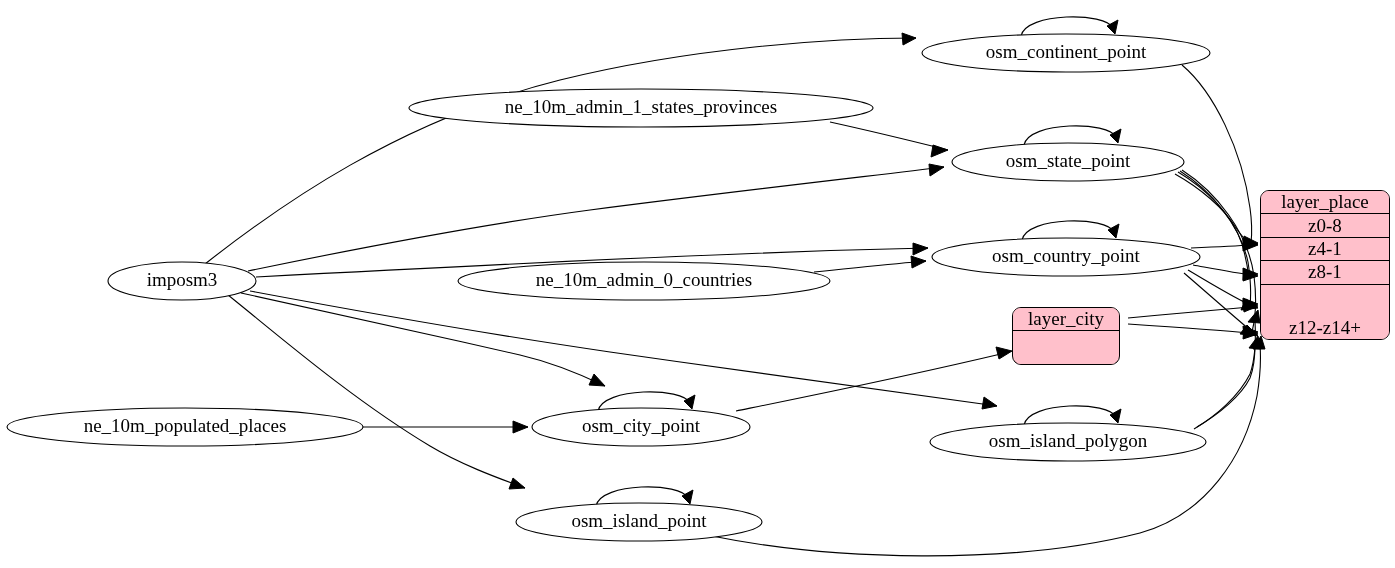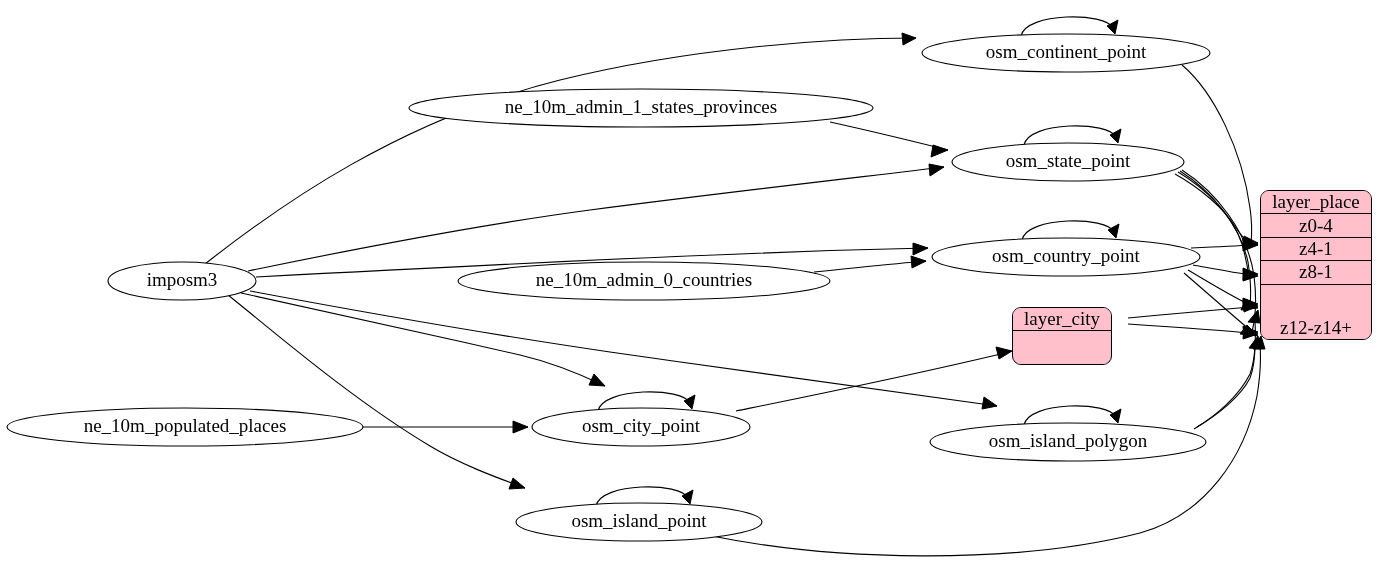--- a/index.html
+++ b/index.html
@@ -224,26 +224,26 @@
       </g>
 
       <g>
         <ellipse class="node-ellipse" cx="639" cy="522" rx="123" ry="19"></ellipse>
         <text class="node-label" x="639" y="523">osm_island_point</text>
       </g>
 
     </g>
   </svg>
 
-  <div class="record-box" id="layer-place-box" style="left:1260px; top:190px; width:112px; height:150px;">
+  <div class="record-box" id="layer-place-box" style="left:1260px; top:190px; width:130px; height:150px;">
     <div class="record-row">layer_place</div>
-    <div class="record-row">z0-4</div>
+    <div class="record-row">z0-8</div>
     <div class="record-row">z4-1</div>
     <div class="record-row">z8-1</div>
     <div class="record-row">z12-z14+</div>
   </div>
 
-  <div class="record-box" id="layer-city-box" style="left:1012px; top:307px; width:100px; height:58px;">
+  <div class="record-box" id="layer-city-box" style="left:1012px; top:307px; width:108px; height:58px;">
     <div class="record-row">layer_city</div>
     <div class="record-row">z2-z14+</div>
   </div>
 
 </div>
 
 </body></html>

